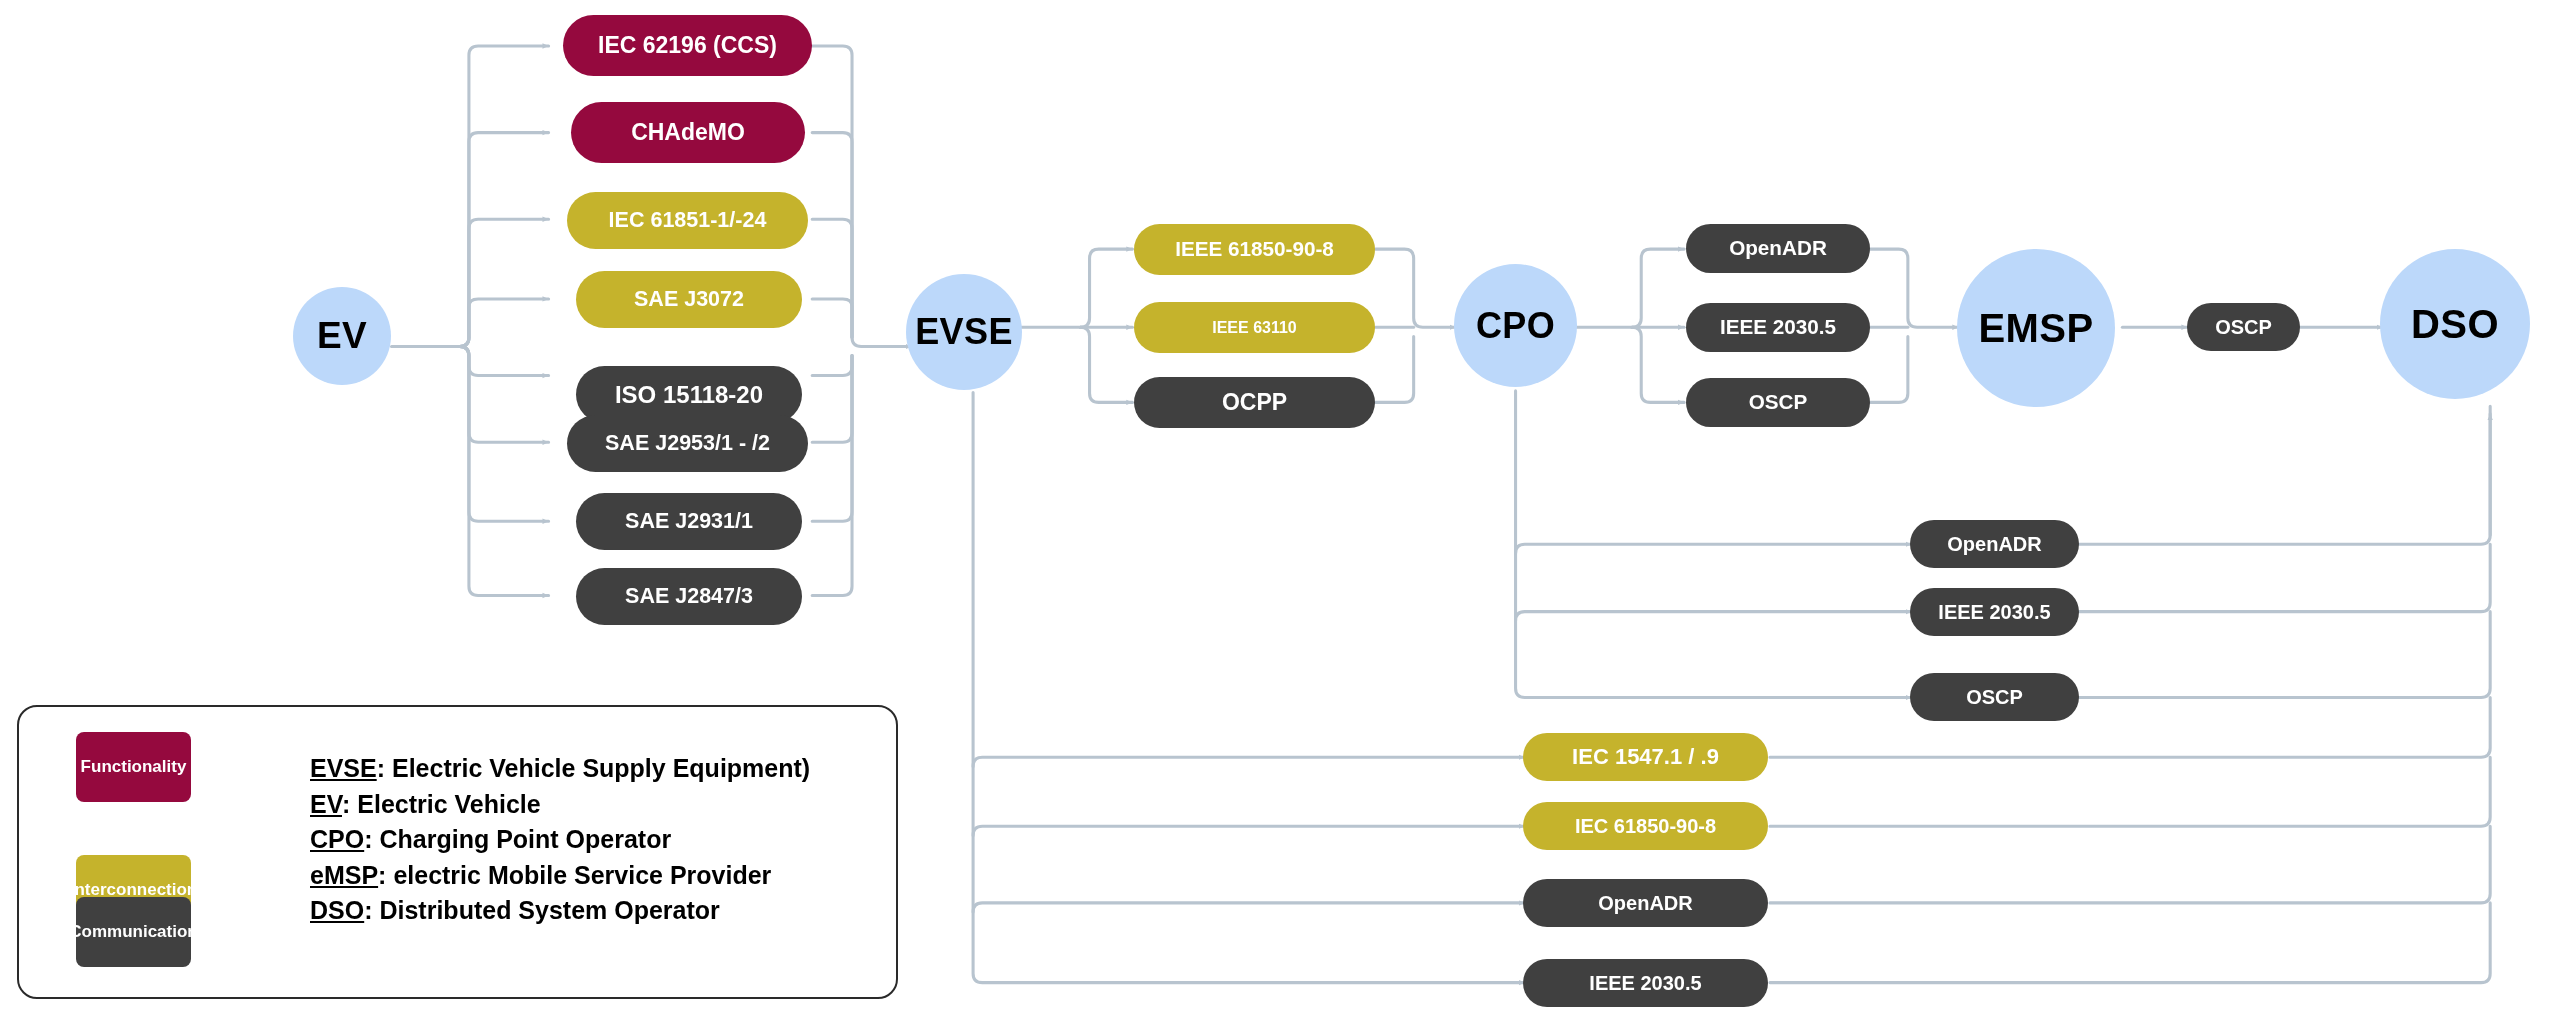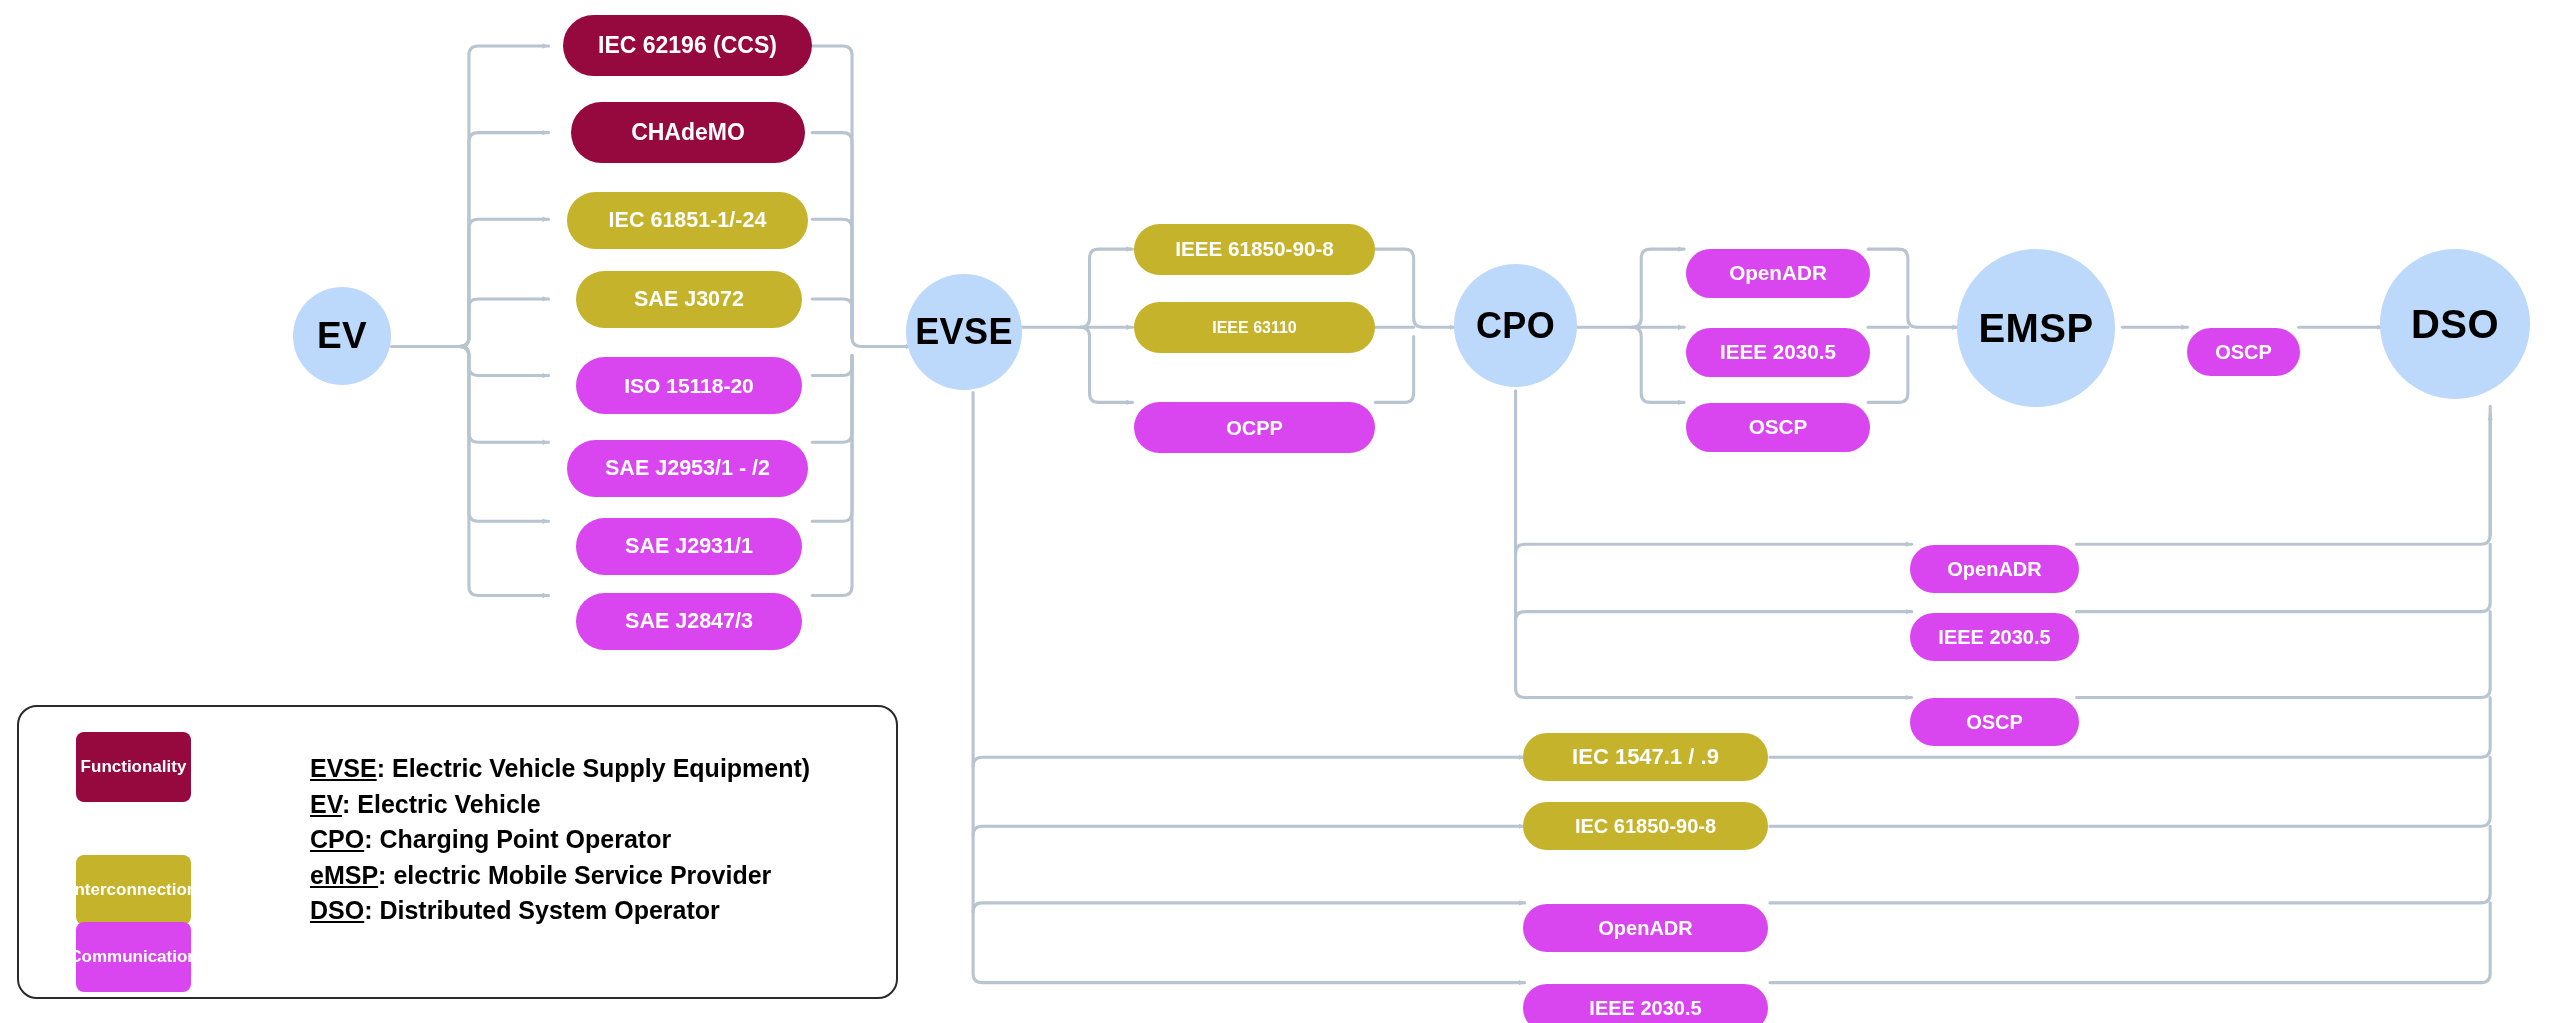--- a/index.html
+++ b/index.html
@@ -22,21 +22,21 @@
     border-radius:765px;
     display:flex;align-items:center;justify-content:center;
     color:#ffffff;
     font-weight:bold;
     text-align:center;
     line-height:1;
     white-space:nowrap;
   }
   .c-func{background:#95093e;}
   .c-inter{background:#c5b32c;}
-  .c-comm{background:#d946ef;margin-top:25px;}
+  .c-comm{background:#404040;}
 
   
   #legend{
     position:absolute;
     left:17px;top:705px;width:881px;height:294px;
     border:2.3px solid #2a2a2a;
     border-radius:20px;
     background:#ffffff;
     box-sizing:border-box;
   }
@@ -157,40 +157,40 @@
   </div>
   <div class="pill c-func" style="left:571px;top:102px;width:234px;height:61px;font-size:23px;">
     <span>CHAdeMO</span>
   </div>
   <div class="pill c-inter" style="left:567px;top:192px;width:241px;height:57px;font-size:21.5px;">
     <span>IEC 61851-1/-24</span>
   </div>
   <div class="pill c-inter" style="left:576px;top:271px;width:226px;height:57px;font-size:21.5px;">
     <span>SAE J3072</span>
   </div>
-  <div class="pill c-comm" style="left:576px;top:332px;width:226px;height:57px;font-size:21px;">
+  <div class="pill c-comm" style="left:576px;top:366px;width:226px;height:57px;font-size:24px;">
     <span>ISO 15118-20</span>
   </div>
   <div class="pill c-comm" style="left:567px;top:415px;width:241px;height:57px;font-size:21.5px;">
     <span>SAE J2953/1 - /2</span>
   </div>
   <div class="pill c-comm" style="left:576px;top:493px;width:226px;height:57px;font-size:21.5px;">
     <span>SAE J2931/1</span>
   </div>
   <div class="pill c-comm" style="left:576px;top:568px;width:226px;height:57px;font-size:21.5px;">
     <span>SAE J2847/3</span>
   </div>
 
   <div class="pill c-inter" style="left:1134px;top:224px;width:241px;height:51px;font-size:20.7px;">
     <span>IEEE 61850-90-8</span>
   </div>
   <div class="pill c-inter" style="left:1134px;top:302px;width:241px;height:51px;font-size:16px;">
     <span>IEEE 63110</span>
   </div>
-  <div class="pill c-comm" style="left:1134px;top:377px;width:241px;height:51px;font-size:20px;">
+  <div class="pill c-comm" style="left:1134px;top:377px;width:241px;height:51px;font-size:23px;">
     <span>OCPP</span>
   </div>
 
   <div class="pill c-comm" style="left:1686px;top:224px;width:184px;height:49px;font-size:20.7px;">
     <span>OpenADR</span>
   </div>
   <div class="pill c-comm" style="left:1686px;top:303px;width:184px;height:49px;font-size:20.7px;">
     <span>IEEE 2030.5</span>
   </div>
   <div class="pill c-comm" style="left:1686px;top:378px;width:184px;height:49px;font-size:20.7px;">

